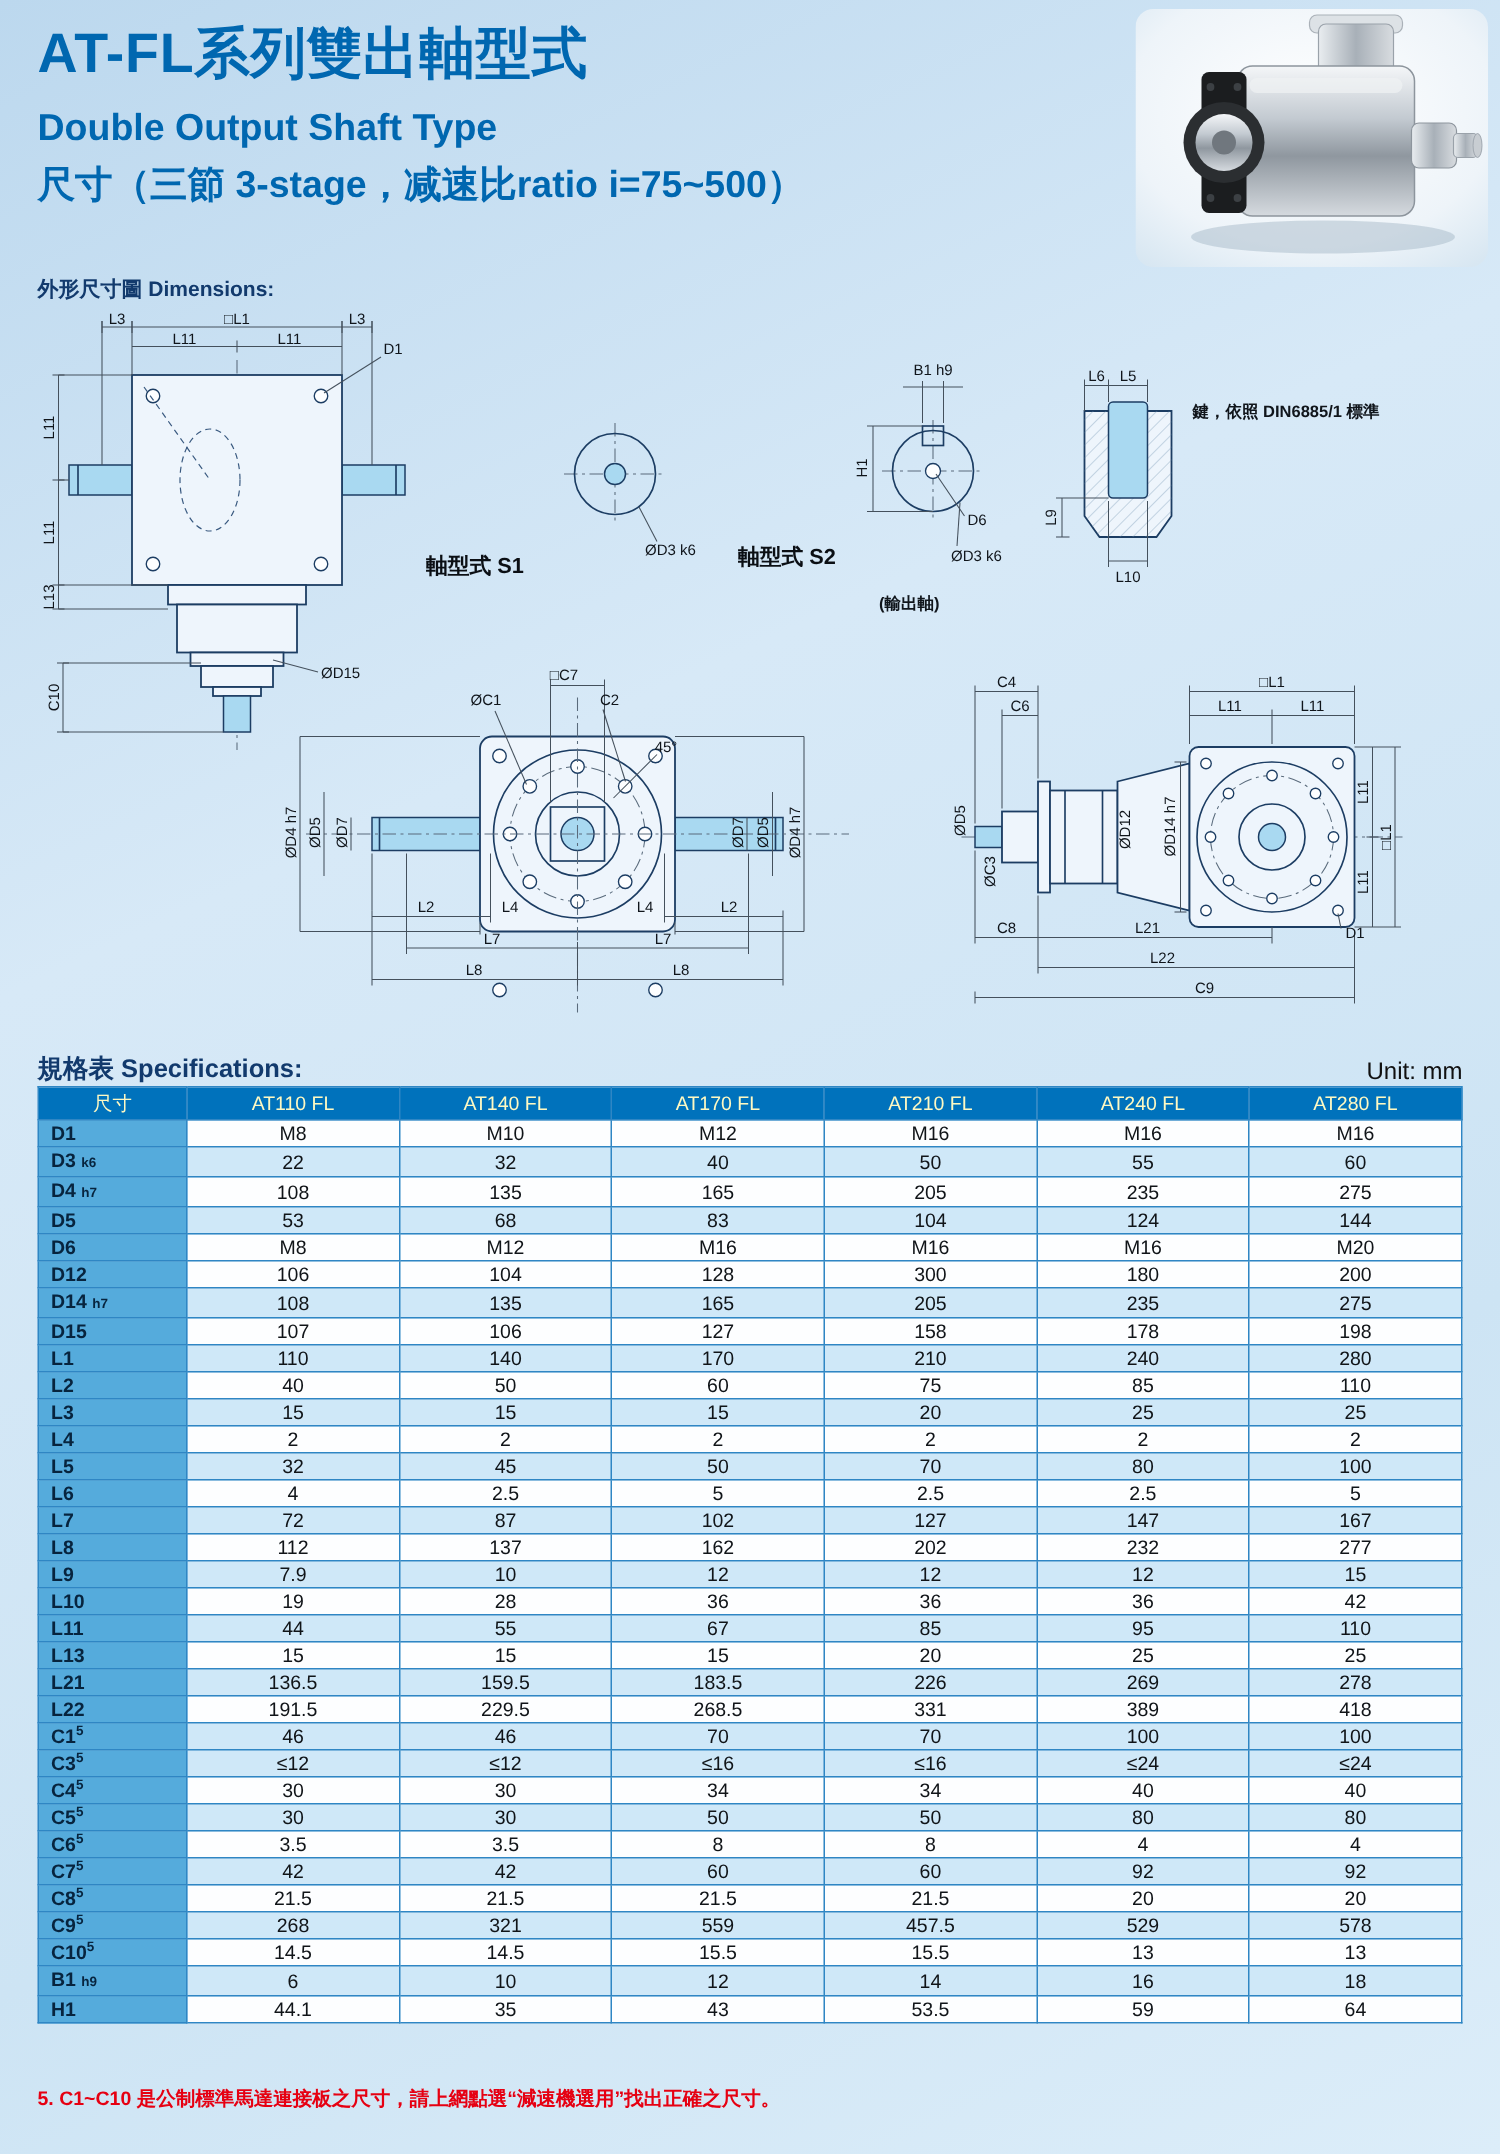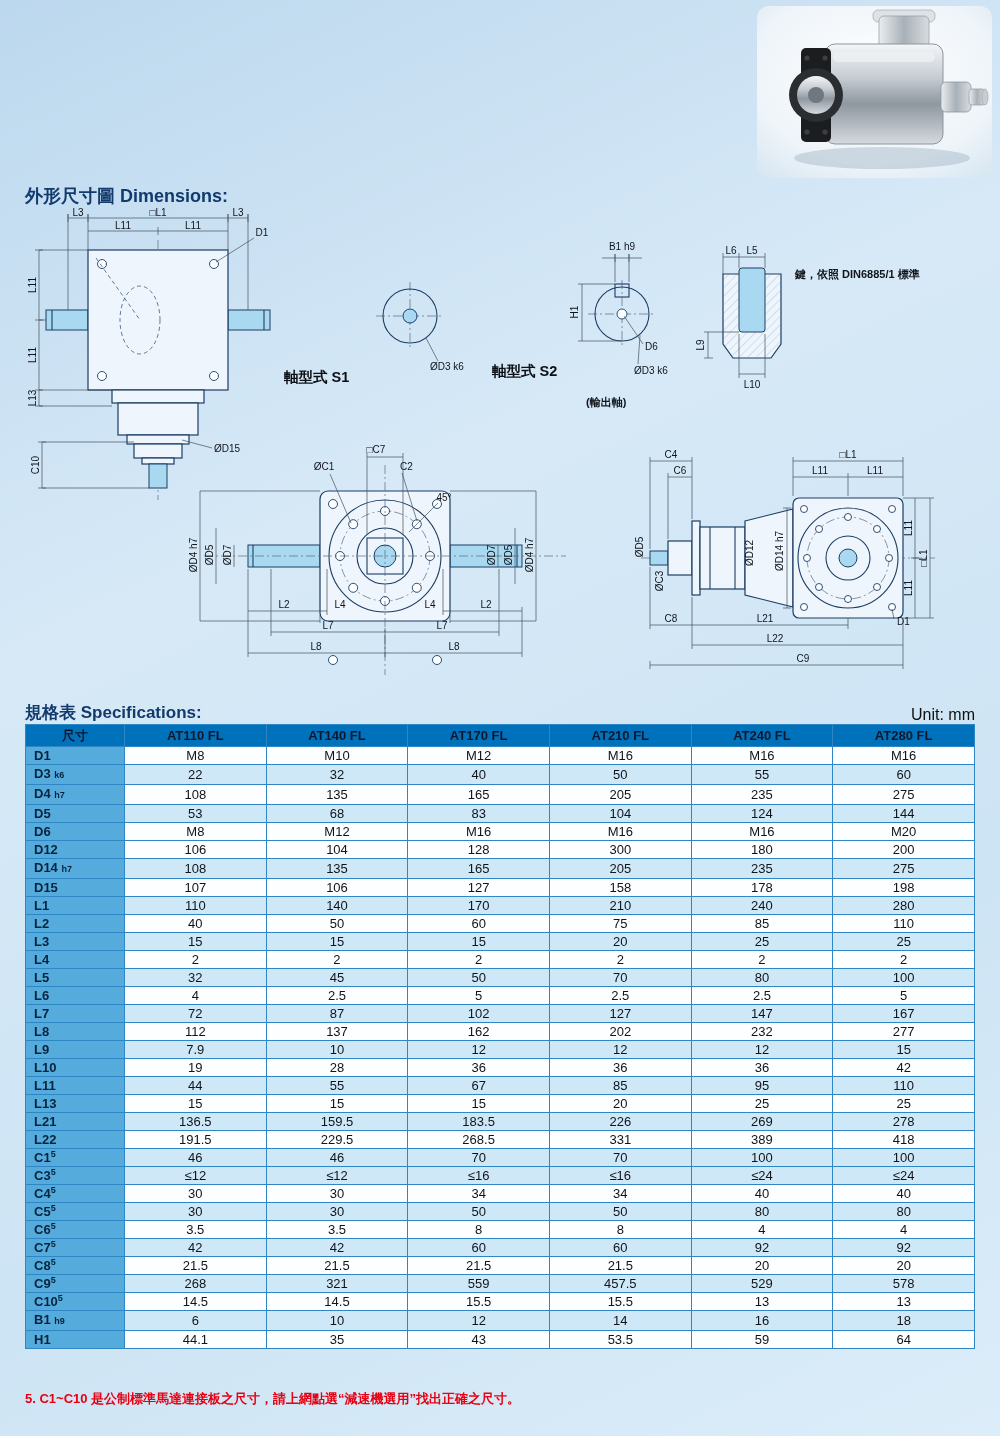--- a/index.html
+++ b/index.html
@@ -4,54 +4,59 @@
 <style>
   html,body{margin:0;padding:0;}
   body{font-family:"Liberation Sans","DejaVu Sans",sans-serif;background:#eef3f7;}
   .page{position:relative;width:1000px;height:1436px;margin:0 auto;overflow:hidden;
         background:linear-gradient(155deg,#bcd8ee 0%,#d7e9f7 35%,#cde4f4 70%,#dcedf9 100%);}
   .hdr{position:absolute;left:25px;top:16px;width:740px;}
   .hdr .t1{font-size:37px;line-height:1.1;font-weight:bold;color:#0067b0;letter-spacing:.5px;}
   .hdr .t2{font-size:25px;font-weight:bold;color:#0067b0;margin-top:14px;}
   .hdr .t3{font-size:25px;font-weight:bold;color:#0067b0;margin-top:6px;}
   .photo{position:absolute;right:8px;top:6px;width:235px;height:172px;}
-  .sec-dim{position:absolute;left:25px;top:184px;font-size:18px;font-weight:bold;color:#123a6d;}
+  .sec-dim{position:absolute;left:25px;top:184px;font-size:14px;font-weight:bold;color:#123a6d;}
   .dwg-wrap{position:absolute;left:25px;top:208px;width:950px;height:494px;}
   .dwg{position:absolute;overflow:visible;}
   svg .body{fill:#eef5fc;stroke:#1c3d63;stroke-width:1.2;}
   svg .cy{fill:#a9d9f1;stroke:#1c3d63;stroke-width:1;}
   svg .ln{fill:none;stroke:#1c3d63;stroke-width:1.1;}
   svg .hole{fill:#fdfeff;stroke:#1c3d63;stroke-width:.9;}
   svg .dl{stroke:#44505c;stroke-width:.7;fill:none;}
   svg .cl{stroke:#5a6b7c;stroke-width:.7;fill:none;stroke-dasharray:9 3 2 3;}
   svg .dsh{stroke:#3a5a80;stroke-width:.8;fill:none;stroke-dasharray:4 3;}
   svg text{font-family:"Liberation Sans","DejaVu Sans",sans-serif;}
   svg .dt{font-size:10px;fill:#10151b;text-anchor:middle;}
   svg .dts{text-anchor:start;}
   svg .ttl{font-size:14.5px;font-weight:bold;fill:#0b0f14;text-anchor:start;}
   svg .nt{font-size:11px;fill:#10151b;text-anchor:start;font-weight:bold;}
   .spec-head{position:absolute;left:25px;top:701px;width:950px;display:flex;justify-content:space-between;align-items:flex-end;}
   .spec-head .lbl{font-size:17px;font-weight:bold;color:#123a6d;}
   .spec-head .unit{font-size:16px;font-weight:normal;color:#101010;text-align:center;}
   table.spec{position:absolute;left:25px;top:724px;width:950px;border-collapse:collapse;table-layout:fixed;}
   table.spec th,table.spec td{border:1px solid #2f86c4;font-size:13px;line-height:15px;padding:1px 3px;text-align:center;color:#101418;}
-  table.spec thead th{background:#0072bc;color:#0f172a;font-weight:bold;height:19px;}
+  table.spec thead th{background:#0072bc;color:#fef9c3;font-weight:normal;height:19px;}
   table.spec th.first{width:92px;}
   table.spec tbody th{background:#55abdc;color:#07243e;font-weight:bold;text-align:left;padding-left:8px;}
   table.spec tbody td{background:#fdfeff;}
   table.spec tbody tr.alt td{background:#cfe8f8;}
   table.spec .tol{font-size:9px;}
   table.spec sup{font-size:9px;vertical-align:super;line-height:0;}
   .footnote{position:absolute;left:25px;top:1390px;font-size:13px;font-weight:bold;color:#e60012;}
 </style>
 </head>
 <body>
 
 <div class="page">
 
+  <div class="hdr">
+    <div class="t1">AT-FL系列雙出軸型式</div>
+    <div class="t2">Double Output Shaft Type</div>
+    <div class="t3">尺寸（三節 3-stage，减速比ratio i=75~500）</div>
+  </div>
 
   <svg class="photo" viewBox="0 0 235 172">
     <defs>
       <radialGradient id="pbg" cx="50%" cy="40%" r="75%">
         <stop offset="0%" stop-color="#ffffff"></stop>
           <stop offset="70%" stop-color="#eef4f9"></stop>
           <stop offset="100%" stop-color="#d8e7f2"></stop>
       </radialGradient>
       <linearGradient id="met" x1="0" y1="0" x2="0" y2="1">
         <stop offset="0%" stop-color="#f4f6f8"></stop>

